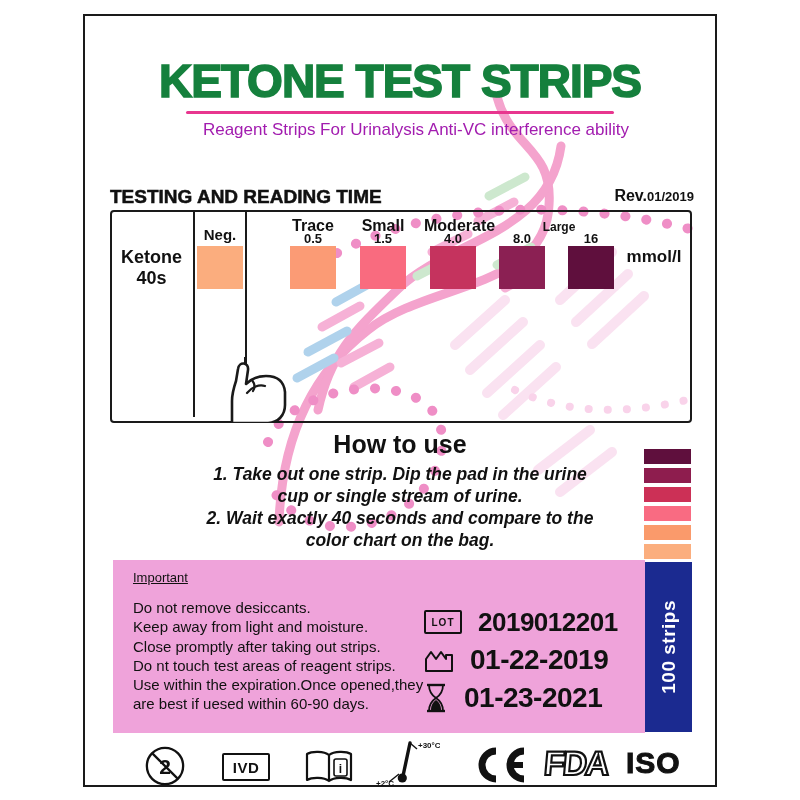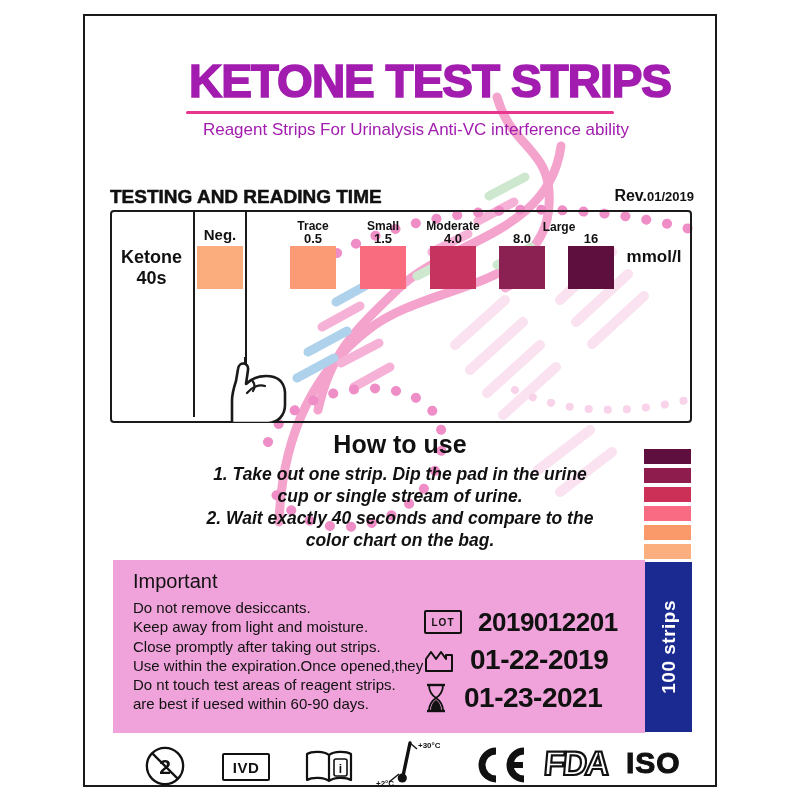--- a/index.html
+++ b/index.html
@@ -16,30 +16,30 @@
   .section-heading{left:110px;top:186px;font-size:19px;font-weight:700;-webkit-text-stroke:0.5px #111;}
   .rev{left:570px;top:187px;width:124px;text-align:right;}
   .rev .rev-l{font-size:16px;font-weight:700;}
   .rev .rev-v{font-size:13px;font-weight:700;}
   .chart-box{left:110px;top:210px;width:578px;height:209px;border:2px solid #1a1a1a;border-radius:4px;background:transparent;}
   .vline{width:2px;background:#1a1a1a;}
   .ketone-label{left:110px;top:247px;width:83px;text-align:center;font-size:18px;font-weight:700;line-height:21px;}
   .neg-label{left:197px;top:226px;width:46px;text-align:center;font-size:15px;font-weight:700;}
   .swatch{width:46px;height:43px;top:246px;}
   .lvl-stack{top:220px;width:58px;text-align:center;font-weight:700;}
-  .lvl-name{display:block;font-size:12px;line-height:12px;height:12px;}
+  .lvl-name{display:block;font-size:16px;line-height:12px;height:12px;}
   .lvl-value{display:block;font-size:13px;line-height:13px;}
   .large-label{left:531px;top:220px;width:56px;text-align:center;font-size:12px;font-weight:700;}
   .unit{left:614px;top:247px;width:80px;text-align:center;font-size:17px;font-weight:700;}
   .howto{left:150px;top:430px;width:500px;text-align:center;}
   .howto h3{margin:0 0 4px 0;font-size:25px;font-weight:700;}
   .howto div{font-size:17.5px;font-weight:700;line-height:22px;font-style:italic;}
   .scale-bar{left:644px;width:47px;height:15px;}
   .important-box{left:113px;top:560px;width:532px;height:173px;}
-  .imp-head{left:133px;top:570px;font-size:20px;}
+  .imp-head{left:133px;top:570px;font-size:13px;text-decoration:underline;}
   .imp-lines{left:133px;top:598px;font-size:15px;line-height:19.3px;}
   .lot-col{left:424px;top:603px;width:215px;}
   .lot-row{display:flex;align-items:center;gap:16px;height:38px;}
   .lot-num{font-size:26px;font-weight:700;letter-spacing:-0.5px;}
   .lot-date{font-size:28px;font-weight:700;letter-spacing:-0.5px;}
   .lot-symbol{width:34px;height:20px;border:2px solid #111;border-radius:2px;display:flex;
               align-items:center;justify-content:center;font-size:10px;font-weight:700;letter-spacing:1px;}
   .banner{left:645px;top:562px;width:47px;height:170px;display:flex;align-items:center;justify-content:center;}
   .banner span{writing-mode:vertical-rl;transform:rotate(180deg);color:#fff;font-size:19px;font-weight:700;letter-spacing:0.5px;}
   .ivd-box{left:222px;top:753px;width:44px;height:24px;border:2.5px solid #111;border-radius:2px;
@@ -82,21 +82,21 @@
       <line x1="322" y1="327" x2="360" y2="306" stroke="#F6B1D6"></line>
       <line x1="308" y1="352" x2="347" y2="331" stroke="#AFD2EC"></line>
       <line x1="341" y1="363" x2="379" y2="343" stroke="#F6B1D6"></line>
       <line x1="354" y1="387" x2="390" y2="367" stroke="#F6B1D6"></line>
       <line x1="297" y1="378" x2="334" y2="358" stroke="#AFD2EC"></line>
     </g>
     <path d="M337,253 C430,203 565,198 690,229" stroke="#EF8EC6" stroke-width="10" stroke-dasharray="0.1 21" stroke-linecap="round" fill="none"></path>
     <path d="M268,442 C282,398 372,372 420,400 C462,426 440,492 390,516 C340,540 290,522 272,488" stroke="#EF8EC6" stroke-width="10" stroke-dasharray="0.1 21" stroke-linecap="round" fill="none"></path>
   </svg>
 
-  <div class="abs z3 title" style="color: #a21caf; margin-left: 30px;">KETONE TEST STRIPS</div>
+  <div class="abs z3 title" style="color: #15803d;">KETONE TEST STRIPS</div>
   <div class="abs z3 title-underline" style="background-color: rgb(232, 54, 143);"></div>
   <div class="abs z3 subtitle" style="color: #a21caf; margin-left: 16px;">Reagent Strips For Urinalysis Anti-VC interference ability</div>
 
   <div class="abs z3 section-heading">TESTING AND READING TIME</div>
   <div class="abs z3 rev">
     <span class="rev-l">Rev.</span><span class="rev-v">01/2019</span>
   </div>
 
   <div class="abs chart-box z3"></div>
   <div class="abs vline z3" style="left:193px;top:212px;height:205px;"></div>
@@ -162,22 +162,22 @@
   <div class="abs z3 scale-bar" style="top: 506px; background-color: rgb(249, 107, 130);"></div>
   <div class="abs z3 scale-bar" style="top: 525px; background-color: rgb(250, 154, 107);"></div>
   <div class="abs z3 scale-bar" style="top: 544px; background-color: rgb(251, 174, 126);"></div>
 
   <div class="abs z3 important-box" style="background-color: rgb(239, 163, 218);"></div>
   <div class="abs imp-head" style="z-index:4;">Important</div>
   <div class="abs imp-lines" style="z-index:4;">
     <div>Do not remove desiccants.</div>
     <div>Keep away from light and moisture.</div>
     <div>Close promptly after taking out strips.</div>
+    <div>Do nt touch test areas of reagent strips.</div>
     <div>Use within the expiration.Once opened,they</div>
-    <div>Do nt touch test areas of reagent strips.</div>
     <div>are best if uesed within 60-90 days.</div>
   </div>
 
   <div class="abs lot-col" style="z-index:4;">
     <div class="lot-row">
       <span class="lot-symbol">LOT</span>
       <span class="lot-num">2019012201</span>
     </div>
     <div class="lot-row">
       <svg width="30" height="26" viewBox="0 0 30 26">

